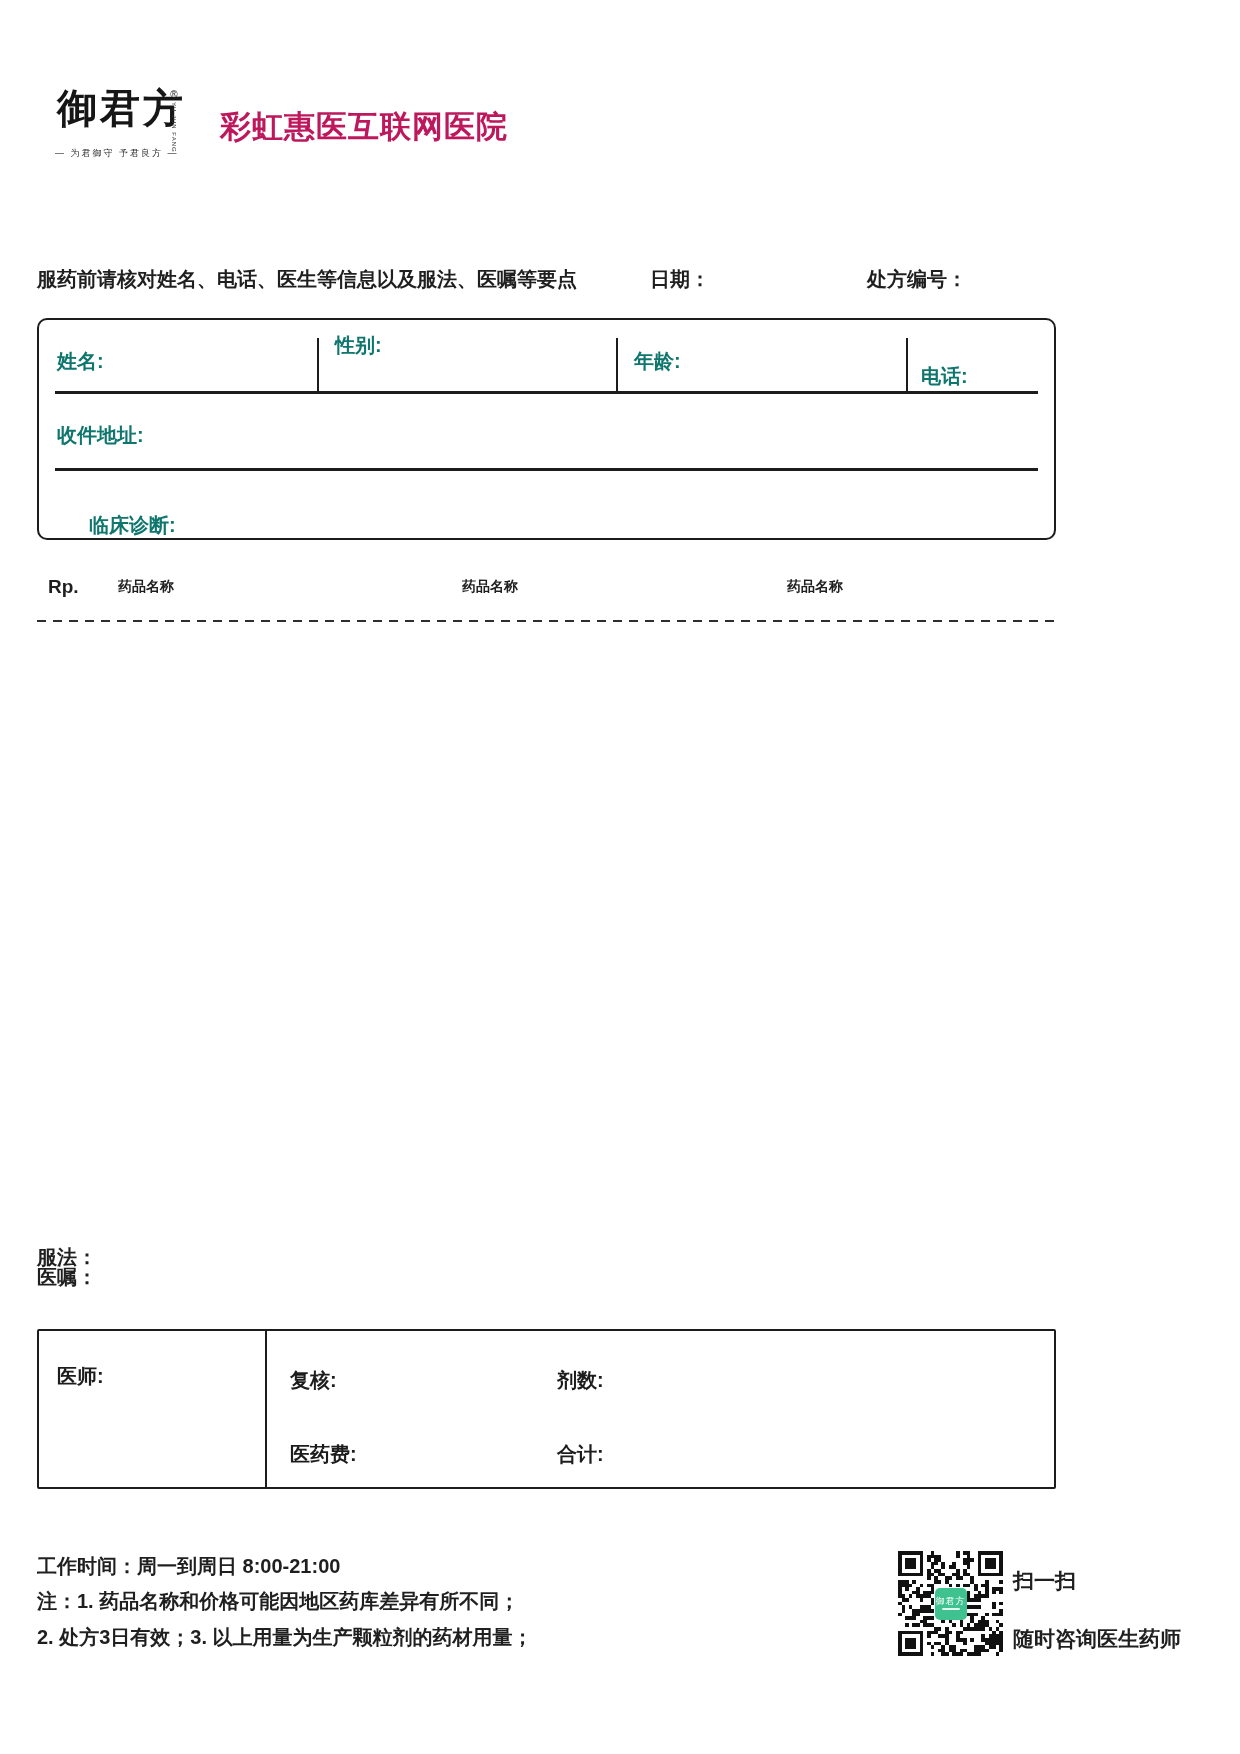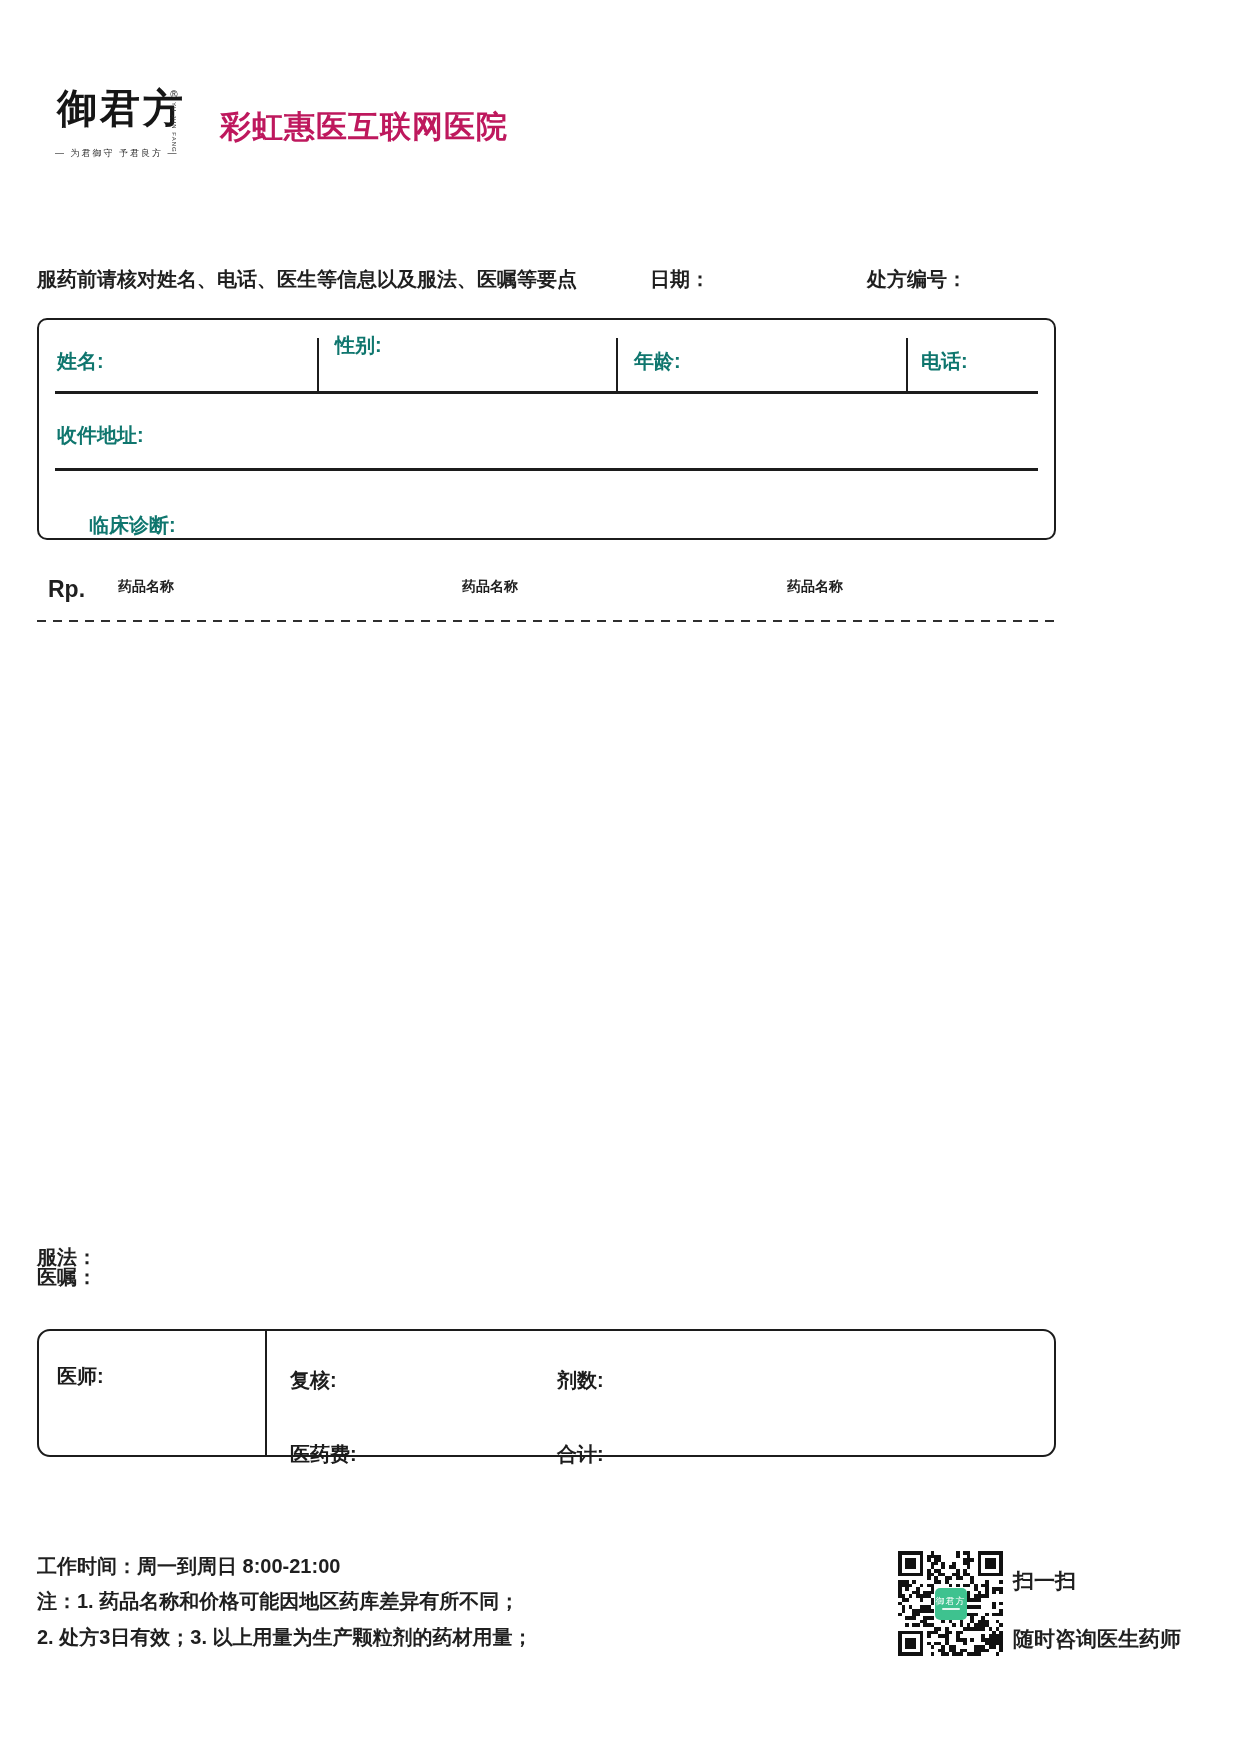--- a/index.html
+++ b/index.html
@@ -44,35 +44,35 @@
   
   .patient-box{
     left:37px;top:318px;width:1019px;height:222px;
     border:2.5px solid #1c1c1c;border-radius:10px;box-sizing:border-box;
   }
   .patient-box .label{position:absolute;font-size:20px;font-weight:600;color:#0f766e;white-space:nowrap;}
   .vdiv{position:absolute;top:18px;height:56px;width:2px;background:#1c1c1c;}
   .hline{position:absolute;left:16px;right:16px;height:2.5px;background:#1c1c1c;}
 
   
-  .rp-label{left:48px;top:576px;font-size:23px;font-weight:600;}
+  .rp-label{left:48px;top:576px;font-size:19px;font-weight:600;}
   .drug-col{top:578px;font-size:14px;font-weight:600;}
   .dashed-separator{
     left:37px;top:620px;width:1019px;height:2px;
     background:repeating-linear-gradient(90deg,#2e2e2e 0 9px,transparent 9px 16px);
   }
 
   
   .usage-label{left:37px;top:1221px;font-size:20px;font-weight:600;margin-top:23px;}
   .advice-label{left:37px;top:1264px;font-size:20px;font-weight:600;}
 
   
   .sign-box{
-    left:37px;top:1329px;width:1019px;height:128px;
-    border:2.5px solid #1c1c1c;border-radius:13px;box-sizing:border-box;
+    left:37px;top:1329px;width:1019px;height:160px;
+    border:2.5px solid #1c1c1c;border-radius:2px;box-sizing:border-box;
   }
   .sign-box .label{position:absolute;font-size:20px;font-weight:600;color:#1c1c1c;white-space:nowrap;}
   .sign-vdiv{position:absolute;left:226px;top:0;bottom:0;width:2px;background:#1c1c1c;}
 
   
   .working-hours{left:37px;top:1553px;font-size:20px;font-weight:600;}
   .note-1{left:37px;top:1588px;font-size:20px;font-weight:600;}
   .note-2{left:37px;top:1624px;font-size:20px;font-weight:600;}
 
   .qr-wrap{left:898px;top:1551px;width:105px;height:105px;}
@@ -104,21 +104,21 @@
   <div class="abs date-label">日期：</div>
   <div class="abs rx-number-label">处方编号：</div>
 
   <div class="abs patient-box">
     <div class="label" style="left:18px;top:28px;">姓名:</div>
     <div class="vdiv" style="left:278px;"></div>
     <div class="label" style="left:296px;top:12px;">性别:</div>
     <div class="vdiv" style="left:577px;"></div>
     <div class="label" style="left:595px;top:28px;">年龄:</div>
     <div class="vdiv" style="left:867px;"></div>
-    <div class="label" style="left:882px;top:28px;">电话:</div>
+    <div class="label" style="left:882px;top:43px;">电话:</div>
 
     <div class="hline" style="top:71px;"></div>
     <div class="label" style="left:18px;top:102px;">收件地址:</div>
     <div class="hline" style="top:148px;"></div>
     <div class="label" style="left:18px;top:192px;margin-left:32px;">临床诊断:</div>
   </div>
 
   <div class="abs rp-label">Rp.</div>
   <div class="abs drug-col" style="left:118px;">药品名称</div>
   <div class="abs drug-col" style="left:462px;">药品名称</div>

